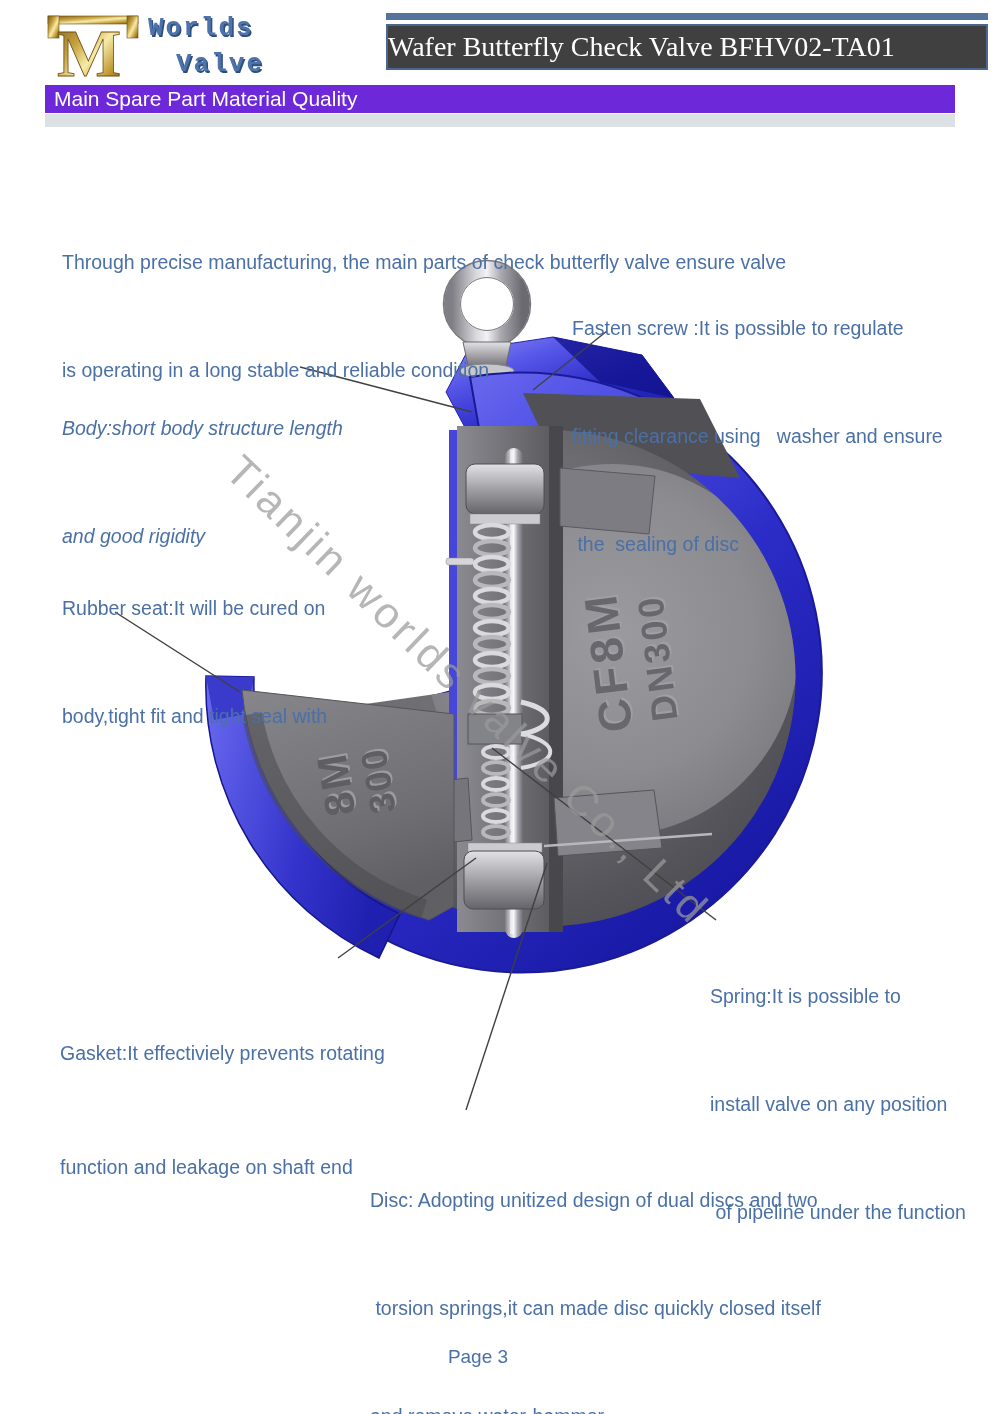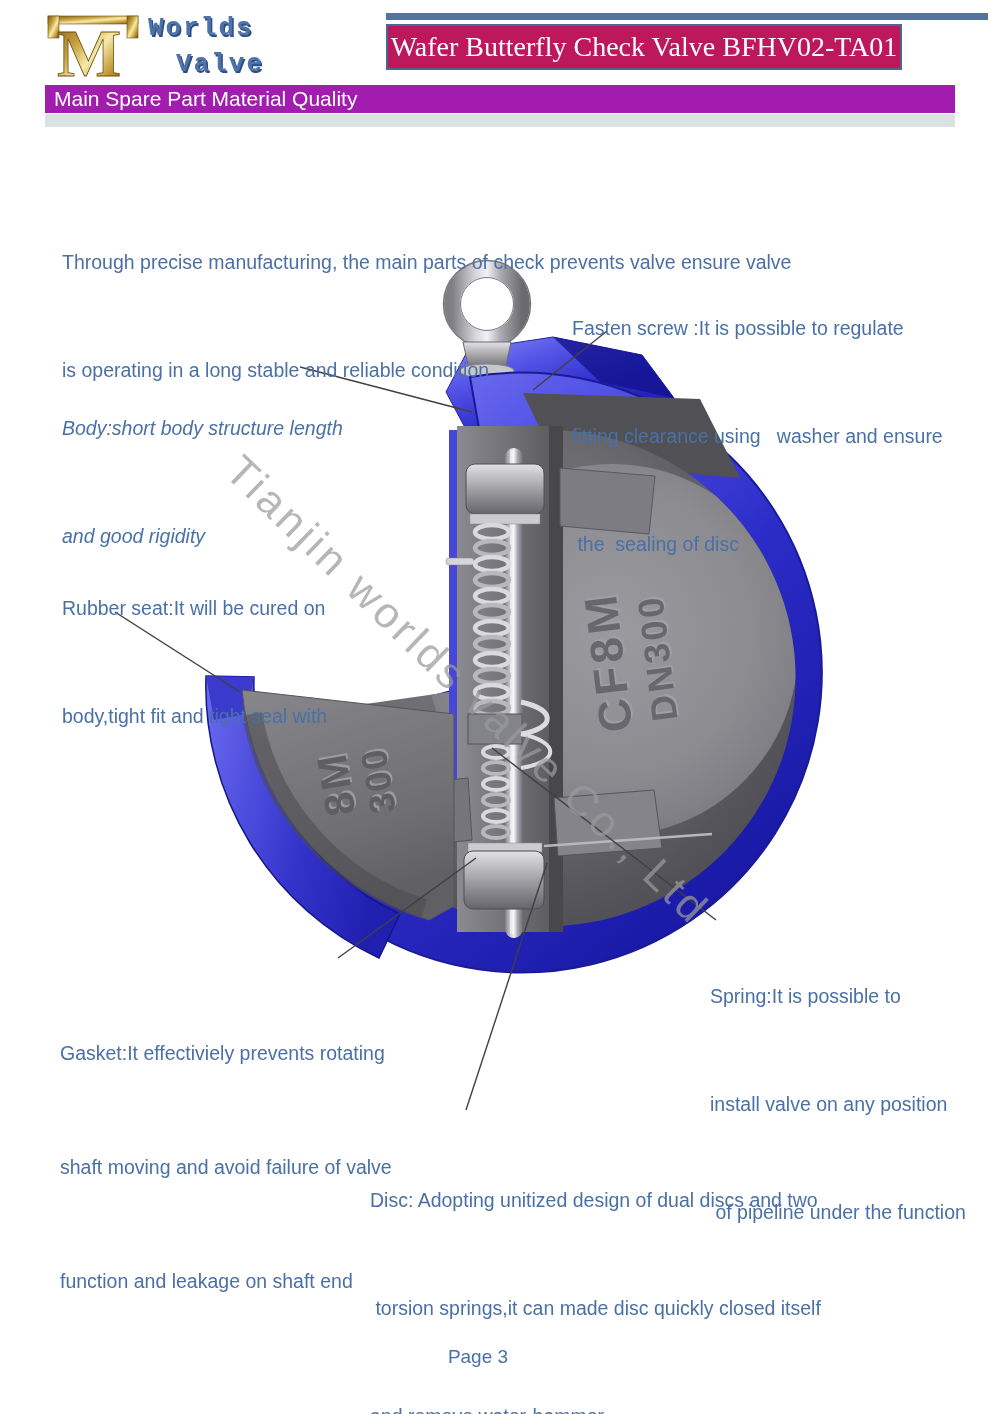--- a/index.html
+++ b/index.html
@@ -6,24 +6,24 @@
   .page{position:relative;width:1000px;height:1414px;background:#ffffff;overflow:hidden;
         font-family:"Liberation Sans",sans-serif;}
   
   .logo-mono{position:absolute;left:42px;top:4px;width:102px;height:80px;z-index:5;}
   .logo-text{position:absolute;left:148px;top:10px;z-index:5;
              font-family:Liberation Mono, monospace;font-weight:bold;color:#4e73aa;
              letter-spacing:2px;line-height:36px;font-size:26px;
              text-shadow:1.5px 1.5px 0 #2e4f7d;}
   .logo-text .l2{padding-left:28px;display:block;}
   .title-thinbar{position:absolute;left:386px;top:13px;width:602px;height:7px;background:#54749c;}
-  .title-box{position:absolute;left:386px;top:24px;width:516px;height:46px;background:#be185d;
-             border:2px solid #49678f;box-sizing:border-box;display:flex;align-items:center;justify-content:center;}
+  .title-box{position:absolute;left:386px;top:24px;width:602px;height:46px;background:#404040;
+             border:2px solid #49678f;box-sizing:border-box;display:flex;align-items:center;}
   .title-box span{font-family:"Liberation Serif",serif;font-size:28px;color:#ffffff;white-space:nowrap;}
-  .section-banner{position:absolute;left:45px;top:85px;width:910px;height:28px;background:#a21caf;
+  .section-banner{position:absolute;left:45px;top:85px;width:910px;height:28px;background:#6d28d9;
                   display:flex;align-items:center;}
   .section-banner span{color:#ffffff;font-size:21px;padding-left:9px;white-space:nowrap;}
   .light-strip{position:absolute;left:45px;top:114px;width:910px;height:13px;background:#dce1e6;}
   
   .label{position:absolute;color:#4a70a6;font-size:19.5px;line-height:36px;white-space:pre;z-index:20;}
   .label.tight{line-height:38px;}
   .footer{position:absolute;left:0;top:1346px;width:956px;text-align:center;color:#4a70a6;
           font-size:19px;z-index:20;}
   
   .valve-svg{position:absolute;left:40px;top:255px;z-index:10;pointer-events:none;}
@@ -64,21 +64,21 @@
   <div class="title-box">
     <span>Wafer Butterfly Check Valve BFHV02-TA01</span>
   </div>
 
   <div class="section-banner">
     <span>Main Spare Part Material Quality</span>
   </div>
   <div class="light-strip"></div>
 
   <div class="label" style="left:62px;top:172px;">
-    <div>Through precise manufacturing, the main parts of check prevents valve ensure valve</div>
+    <div>Through precise manufacturing, the main parts of check butterfly valve ensure valve</div>
     <div>is operating in a long stable and reliable condition</div>
   </div>
 
   <div class="label" style="left:572px;top:238px;">
     <div>Fasten screw :It is possible to regulate</div>
     <div>fitting clearance using   washer and ensure</div>
     <div> the  sealing of disc</div>
   </div>
 
   <div class="label" style="left:62px;top:338px;font-style:italic;">
@@ -86,21 +86,20 @@
     <div>and good rigidity</div>
   </div>
 
   <div class="label" style="left:62px;top:518px;">
     <div>Rubber seat:It will be cured on</div>
     <div>body,tight fit and tight seal with</div>
   </div>
 
   <div class="label tight" style="left:46px;top:958px;margin-left:14px;">
     <div>Gasket:It effectiviely prevents rotating</div>
-    <div>shaft moving and avoid failure of valve</div>
     <div>function and leakage on shaft end</div>
   </div>
 
   <div class="label" style="left:710px;top:906px;">
     <div>Spring:It is possible to</div>
     <div>install valve on any position</div>
     <div> of pipeline under the function</div>
   </div>
 
   <div class="label" style="left:370px;top:1110px;">

